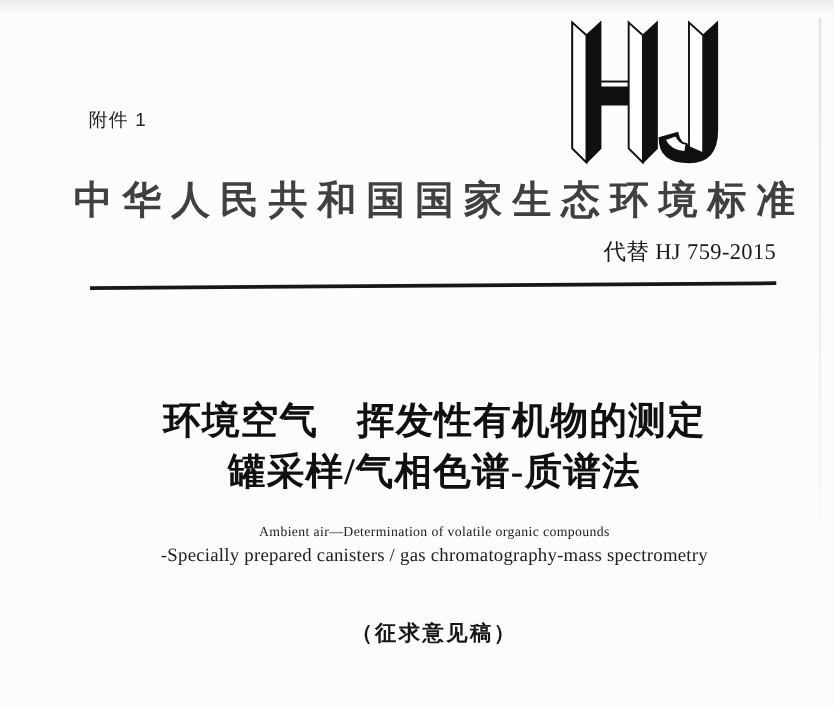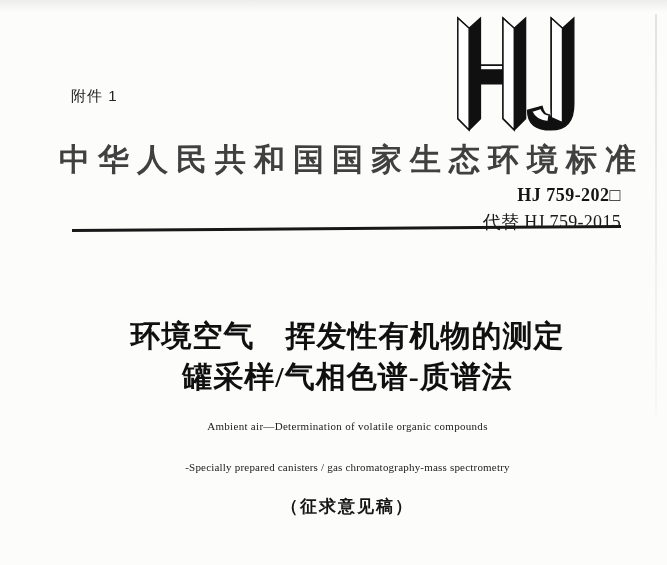--- a/index.html
+++ b/index.html
@@ -52,21 +52,21 @@
     background: #181818; transform: rotate(-0.4deg);
   }
   .title-zh {
     font-family: Liberation Serif, serif;
     font-weight: 700; font-size: 30px; letter-spacing: 1px;
     color: #101010; white-space: nowrap;
   }
   .title-zh-1 { top: 316px; }
   .title-zh-2 { top: 357px; }
   .title-en-1 { top: 420px; font-size: 11px; letter-spacing: 0.3px; color: #202020; white-space: nowrap; }
-  .title-en-2 { top: 461px; font-size: 11px; letter-spacing: 0.2px; color: #202020; white-space: nowrap; }
+  .title-en-2 { top: 437px; font-size: 15px; letter-spacing: 0.2px; color: #202020; white-space: nowrap; }
   .stage-note {
     top: 495px;
     font-family: Liberation Sans, sans-serif;
     font-weight: 700; font-size: 17px; letter-spacing: 2px; color: #161616;
   }
   .logo svg { width: 100%; height: 100%; }
 </style>
 </head>
 <body>
 
@@ -93,21 +93,20 @@
         <path d="M95,2 L106,12 L117,2 L117,86 Q117,111 95,111 Q72,111 72,92 L86,88 Q88,98 96,98 Q95,94 95,86 Z" fill="#101010"></path>
         <path d="M95,2 L106,12 L106,104 L95,99 Z" fill="#ffffff"></path>
         <path d="M76,93 L85,90 Q87,96 93,96.5 L92,103 Q80,102 76,93 Z" fill="#ffffff"></path>
       </g>
     </svg>
   </div>
 
   <div class="centered heading">中华人民共和国国家生态环境标准</div>
 
   <div class="designation-block">
-    <div class="designation">HJ 759-202□</div>
     <div class="supersedes">代替 HJ 759-2015</div>
   </div>
 
   <div class="rule"></div>
 
   <div class="centered title-zh title-zh-1">环境空气　挥发性有机物的测定</div>
 
   <div class="centered title-zh title-zh-2">罐采样/气相色谱-质谱法</div>
 
   <div class="centered title-en-1">Ambient air—Determination of volatile organic compounds</div>

